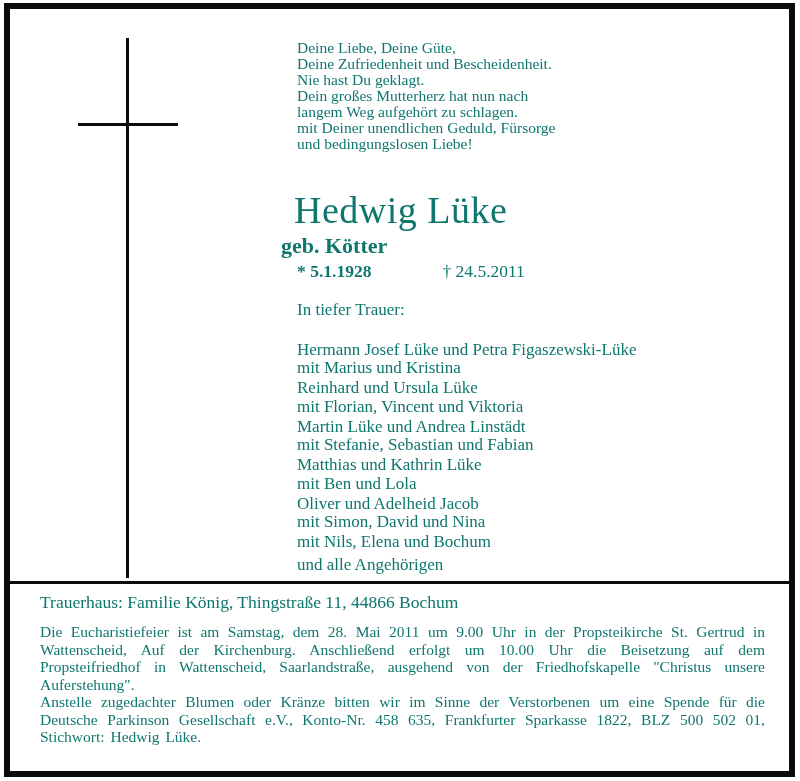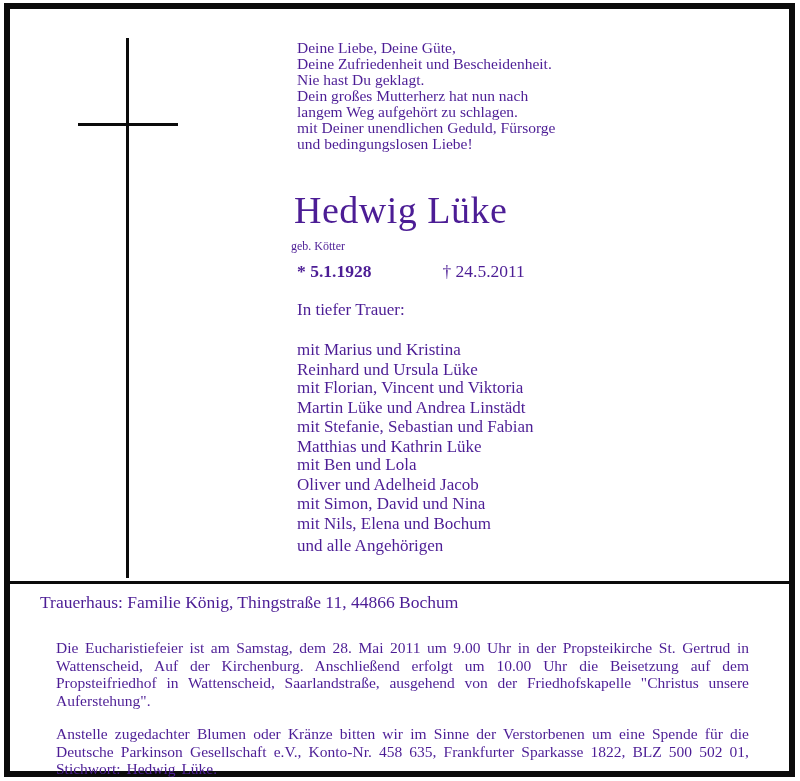--- a/index.html
+++ b/index.html
@@ -2,21 +2,21 @@
 <html lang="de"><head>
 <meta charset="utf-8">
 <style>
   html, body { margin: 0; padding: 0; background: #e8e8e8; }
   .page {
     position: relative;
     width: 800px;
     height: 781px;
     background: #ffffff;
     font-family: "Liberation Serif", "DejaVu Serif", serif;
-    color: #4c1d95;
+    color: #0f766e;
     overflow: hidden;
     margin: 0 auto;
   }
   
   .frame {
     position: absolute;
     left: 4px; top: 3px; right: 5px; bottom: 4px;
     border: 6px solid #0b0b0b;
     pointer-events: none;
   }
@@ -44,23 +44,24 @@
     position: absolute;
     left: 294px; top: 186px;
     font-size: 38px;
     line-height: 48px;
     letter-spacing: 0.5px;
     white-space: nowrap;
     text-align: center;
   }
   .maiden-name {
     position: absolute;
-    left: 291px; top: 236px;
-    font-size: 12px;
+    left: 281px; top: 236px;
+    font-size: 22px;
     line-height: 20px;
+    font-weight: bold;
   }
   .dates {
     position: absolute;
     left: 297px; top: 261px;
     font-size: 17.5px;
     line-height: 20px;
     white-space: nowrap;
   }
   .dates .birth { display: inline-block; width: 141px; font-weight: bold; }
   .mourning {
@@ -88,21 +89,21 @@
   }
   .info-block {
     position: absolute;
     left: 40px; top: 623px;
     width: 725px;
     font-size: 15.5px;
     line-height: 17.5px;
     text-align: justify;
     word-spacing: 2px;
   }
-  .info-block p { margin: 16px; }
+  .info-block p { margin: 0; }
 </style>
 </head>
 <body>
 
 <div class="page">
   <div class="frame"></div>
 
   <div class="cross-vert"></div>
   <div class="cross-horiz"></div>
 
@@ -121,20 +122,21 @@
 
   <div class="dates">
     <span class="birth">* 5.1.1928</span>
     <span class="death">† 24.5.2011</span>
   </div>
 
   <div class="mourning">
     <div class="mourning-intro">In tiefer Trauer:</div>
 
     <div class="mourner-group">
+      <div>Hermann Josef Lüke und Petra Figaszewski-Lüke</div>
       <div>mit Marius und Kristina</div>
     </div>
     <div class="mourner-group">
       <div>Reinhard und Ursula Lüke</div>
       <div>mit Florian, Vincent und Viktoria</div>
     </div>
     <div class="mourner-group">
       <div>Martin Lüke und Andrea Linstädt</div>
       <div>mit Stefanie, Sebastian und Fabian</div>
     </div>

